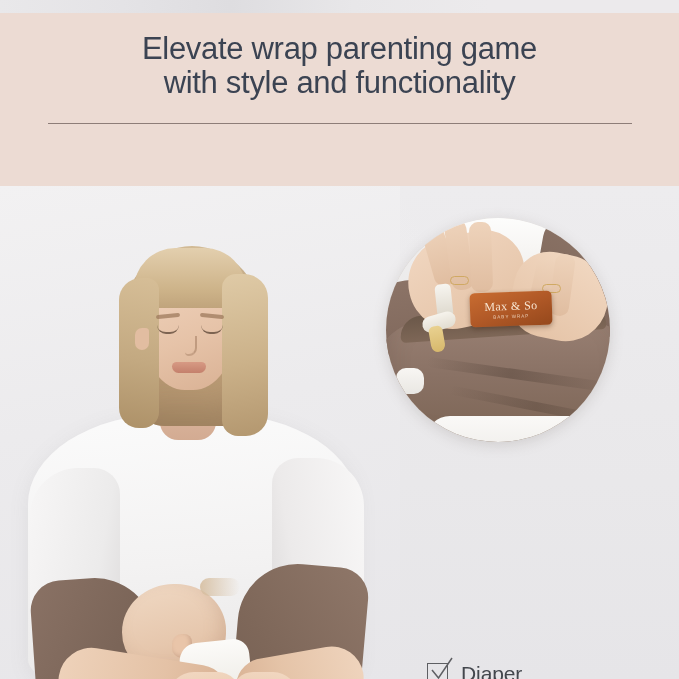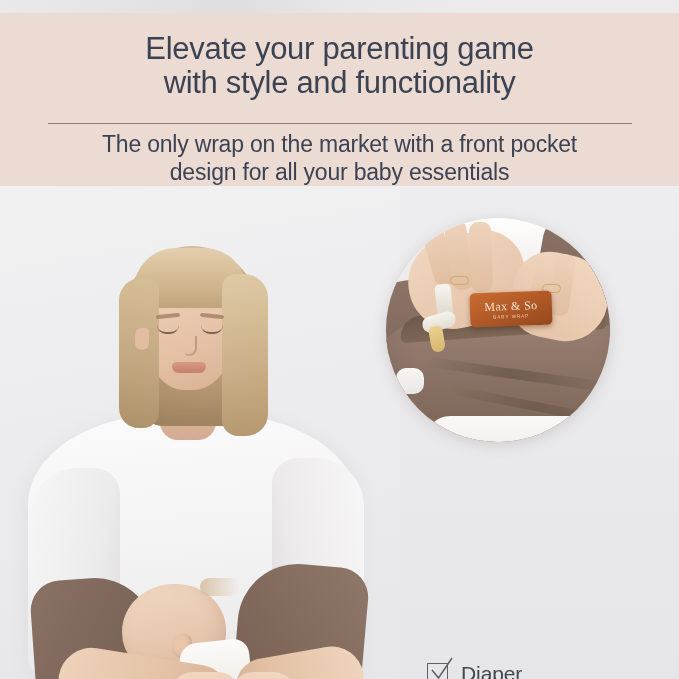--- a/index.html
+++ b/index.html
@@ -398,25 +398,23 @@
   }
 </style>
 </head>
 <body>
 
 <div id="root">
 
   <div class="top-strip"></div>
 
   <div class="header">
-    <div class="headline">Elevate your parenting game
+    <div class="headline">Elevate wrap parenting game
 with style and functionality</div>
     <div class="rule"></div>
-    <div class="subhead">The only wrap on the market with a front pocket
-design for all your baby essentials</div>
   </div>
 
   <div class="stage">
     <div class="stage-wash"></div>
 
     <div class="photo">
       <div class="wall"></div>
 
       <div class="shirt"></div>
       <div class="sleeve-l"></div>

